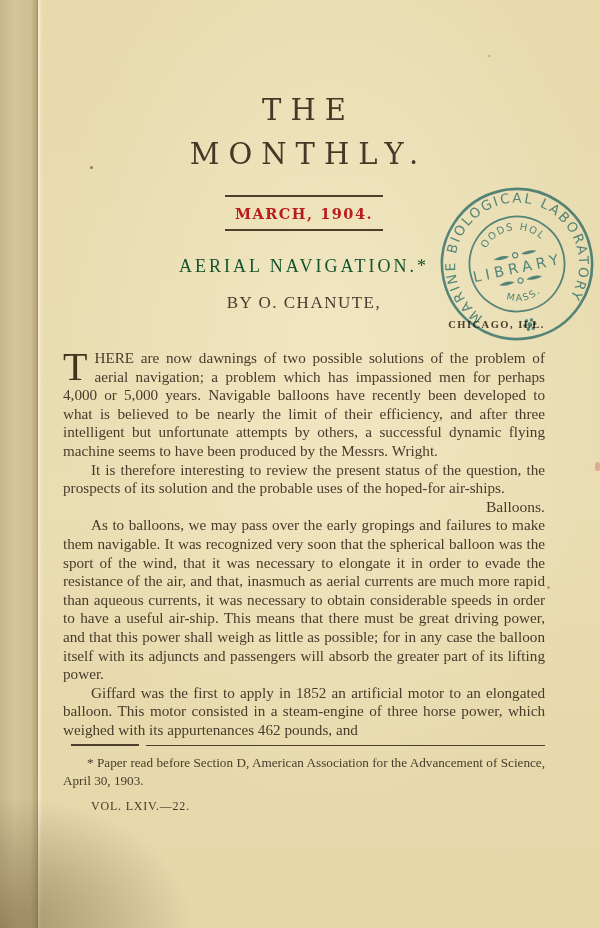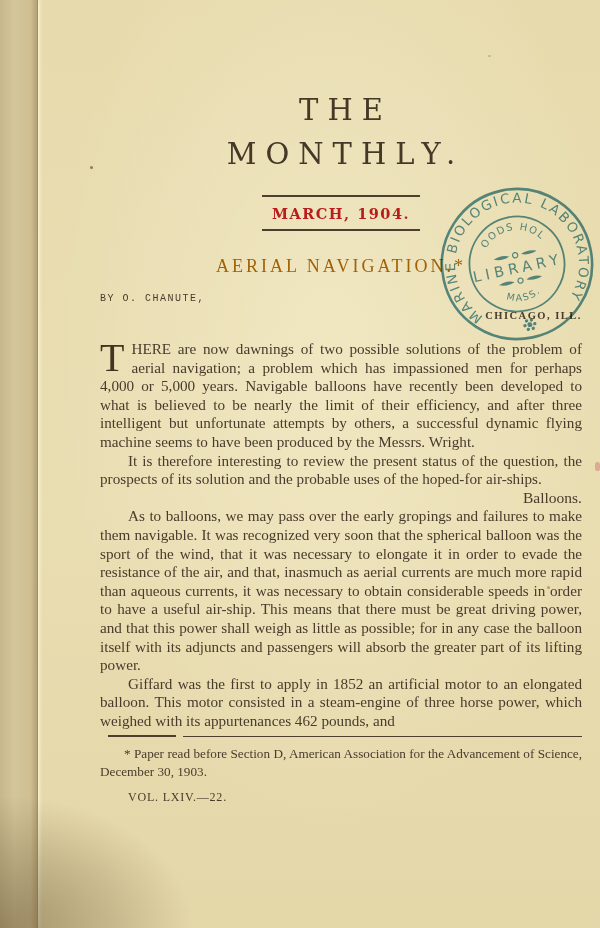--- a/index.html
+++ b/index.html
@@ -20,34 +20,34 @@
   .corner-shadow {
     position:absolute; left:0; bottom:0; width:190px; height:130px;
     background:radial-gradient(ellipse at 0% 100%, rgba(104,86,52,0.55) 0%, rgba(104,86,52,0.25) 40%, rgba(104,86,52,0) 72%);
   }
   .speck { position:absolute; border-radius:50%; }
   .speck1 { left:90px; top:166px; width:3px; height:3px; background:rgba(92,72,40,0.65); }
   .speck2 { left:547px; top:586px; width:3px; height:3px; background:rgba(150,100,50,0.55); }
   .speck3 { left:595px; top:462px; width:5px; height:9px; border-radius:40%; background:rgba(205,130,125,0.55); }
   .speck4 { left:488px; top:55px; width:3px; height:2px; background:rgba(140,115,70,0.4); }
 
-  .content { position:absolute; left:63px; top:0; width:482px;margin-left:37px; }
+  .content { position:absolute; left:63px; top:0; width:482px; }
 
   .masthead { margin-top:88px; text-align:center; font-family:"DejaVu Serif", serif;
     font-size:29px; line-height:44px; letter-spacing:9px; color:#453827; }
   .masthead div { padding-left:9px; } 
 
   .date-box { width:158px; margin:19px auto 0; text-align:center;
     border-top:2px solid #4c3f2d; border-bottom:2px solid #4c3f2d;
     padding:8px 0 7px; font-family:"DejaVu Serif", serif; font-weight:bold;
     font-size:14.5px; letter-spacing:1.5px; color:#b91c1c; }
 
   .article-title { margin-top:25px; text-align:center; font-size:18px;
-    letter-spacing:3px; color:#a16207; }
-  .byline { margin-top:16px; font-size:10px; letter-spacing:1.5px;font-family:Liberation Mono, monospace; }
+    letter-spacing:3px; color:#14532d; }
+  .byline { margin-top:16px; text-align:center; font-size:17px; letter-spacing:1.5px; }
   .byline-loc { margin-top:6px; text-align:right; font-size:10.5px; letter-spacing:1.5px; font-weight:bold; }
 
   .body-text { margin-top:19px; font-size:15.2px; line-height:18.6px; text-align:justify; }
   .body-text p { margin:0; text-indent:28px; }
   .body-text p.first { text-indent:0; }
   .dropcap { float:left; font-size:40px; line-height:31px; padding:2px 7px 0 0; color:#41351f; }
   .section-heading { text-align:right; font-size:15.5px;
     margin:3px 0 2px; text-indent:0 !important; }
 
   .footnote-block { margin-top:5px; font-size:13.2px; line-height:18px; }
@@ -92,21 +92,21 @@
     <p class="section-heading">Balloons.</p>
     <p>As to balloons, we may pass over the early gropings and failures to make them navigable. It was recognized very soon that the spherical balloon was the sport of the wind, that it was necessary to elongate it in order to evade the resistance of the air, and that, inasmuch as aerial currents are much more rapid than aqueous currents, it was necessary to obtain considerable speeds in order to have a useful air-ship. This means that there must be great driving power, and that this power shall weigh as little as possible; for in any case the balloon itself with its adjuncts and passengers will absorb the greater part of its lifting power.</p>
     <p>Giffard was the first to apply in 1852 an artificial motor to an elongated balloon. This motor consisted in a steam-engine of three horse power, which weighed with its appurtenances 462 pounds, and</p>
   </div>
 
   <div class="footnote-block">
     <div class="fn-rule">
       <div class="seg1"></div>
       <div class="seg2"></div>
     </div>
-    <p class="fn-text">* Paper read before Section D, American Association for the Advancement of Science, December 30, 1903.</p>
+    <p class="fn-text">* Paper read before Section D, American Association for the Advancement of Science, April 30, 1903.</p>
     <div class="vol-line">VOL. LXIV.—22.</div>
   </div>
 
 </div>
 
 <div class="stamp">
   <svg viewBox="-88 -88 176 176" xmlns="http://www.w3.org/2000/svg">
     <defs>
       <path id="st-outer" d="M -46.5,41.5 A 62,62 0 1 1 46.5,41.5" fill="none"></path>
       <path id="st-top" d="M -30,-17 A 35,35 0 0 1 30,-17" fill="none"></path>

